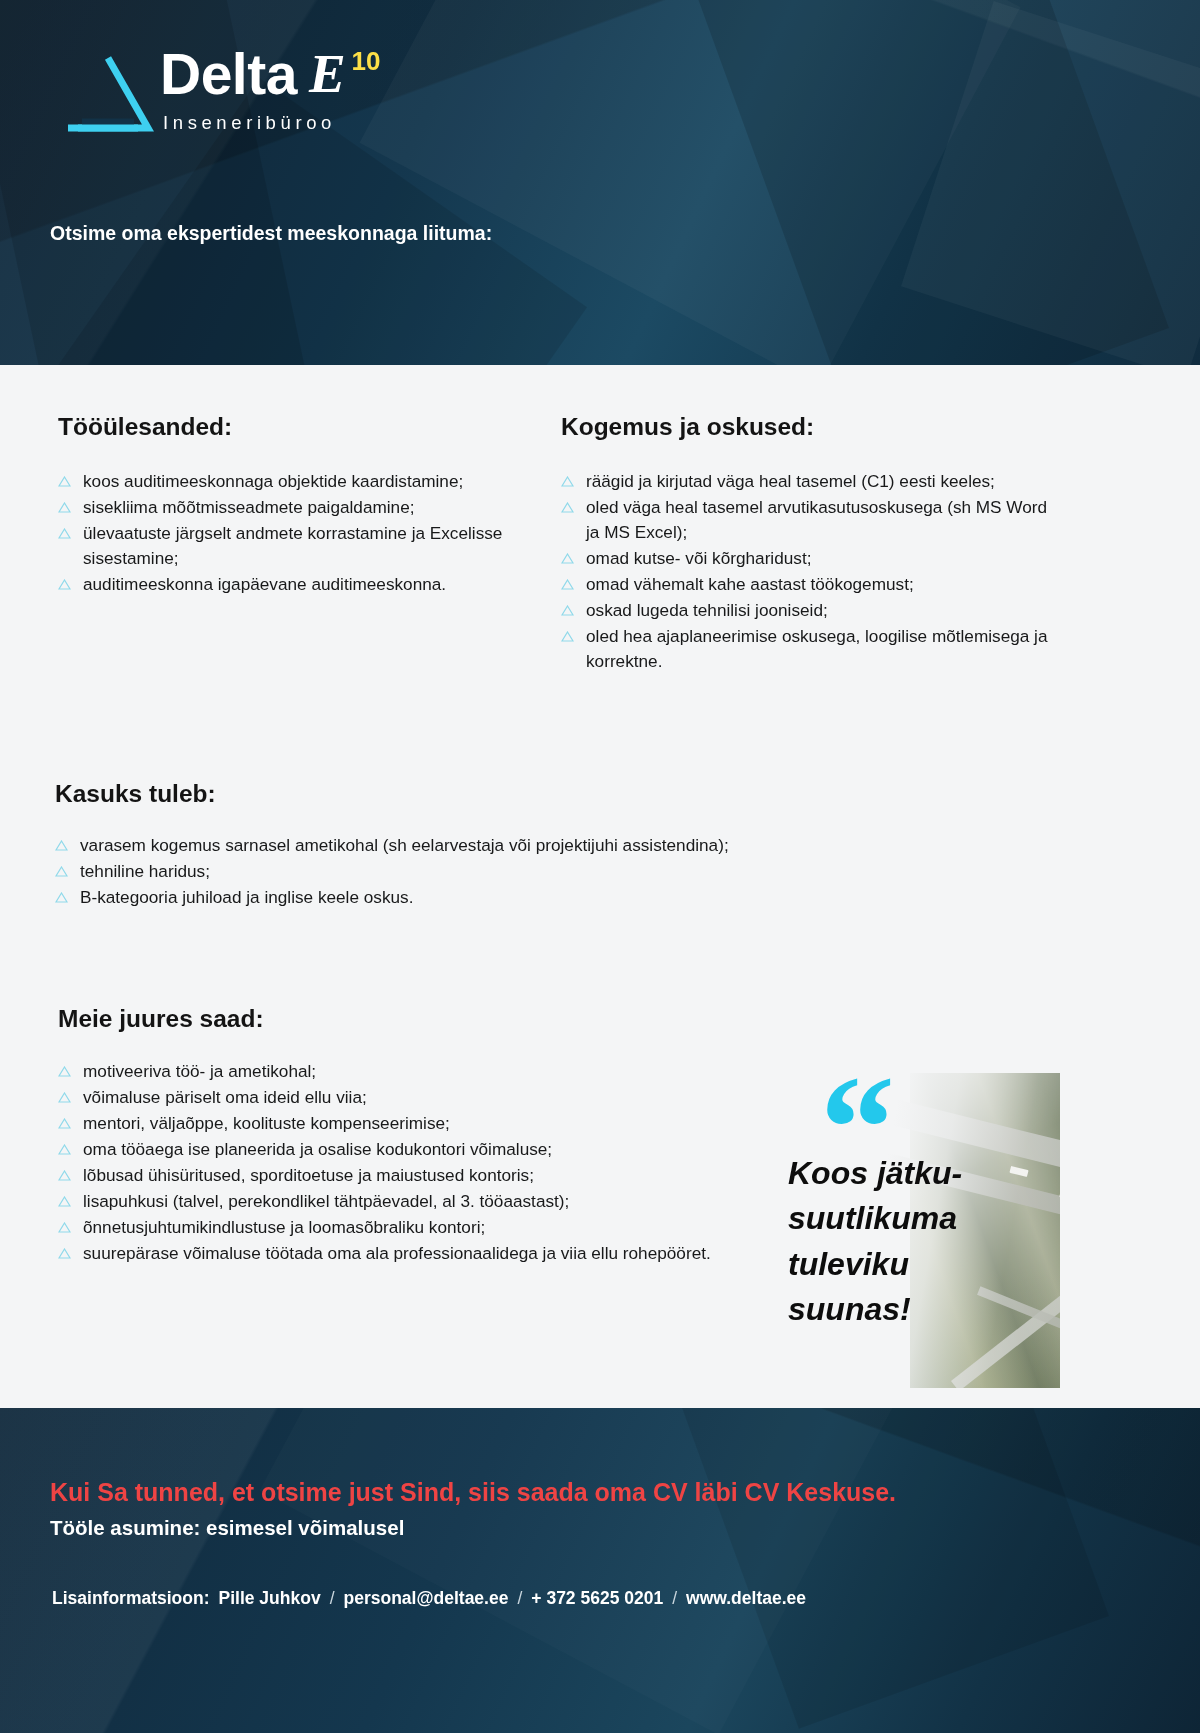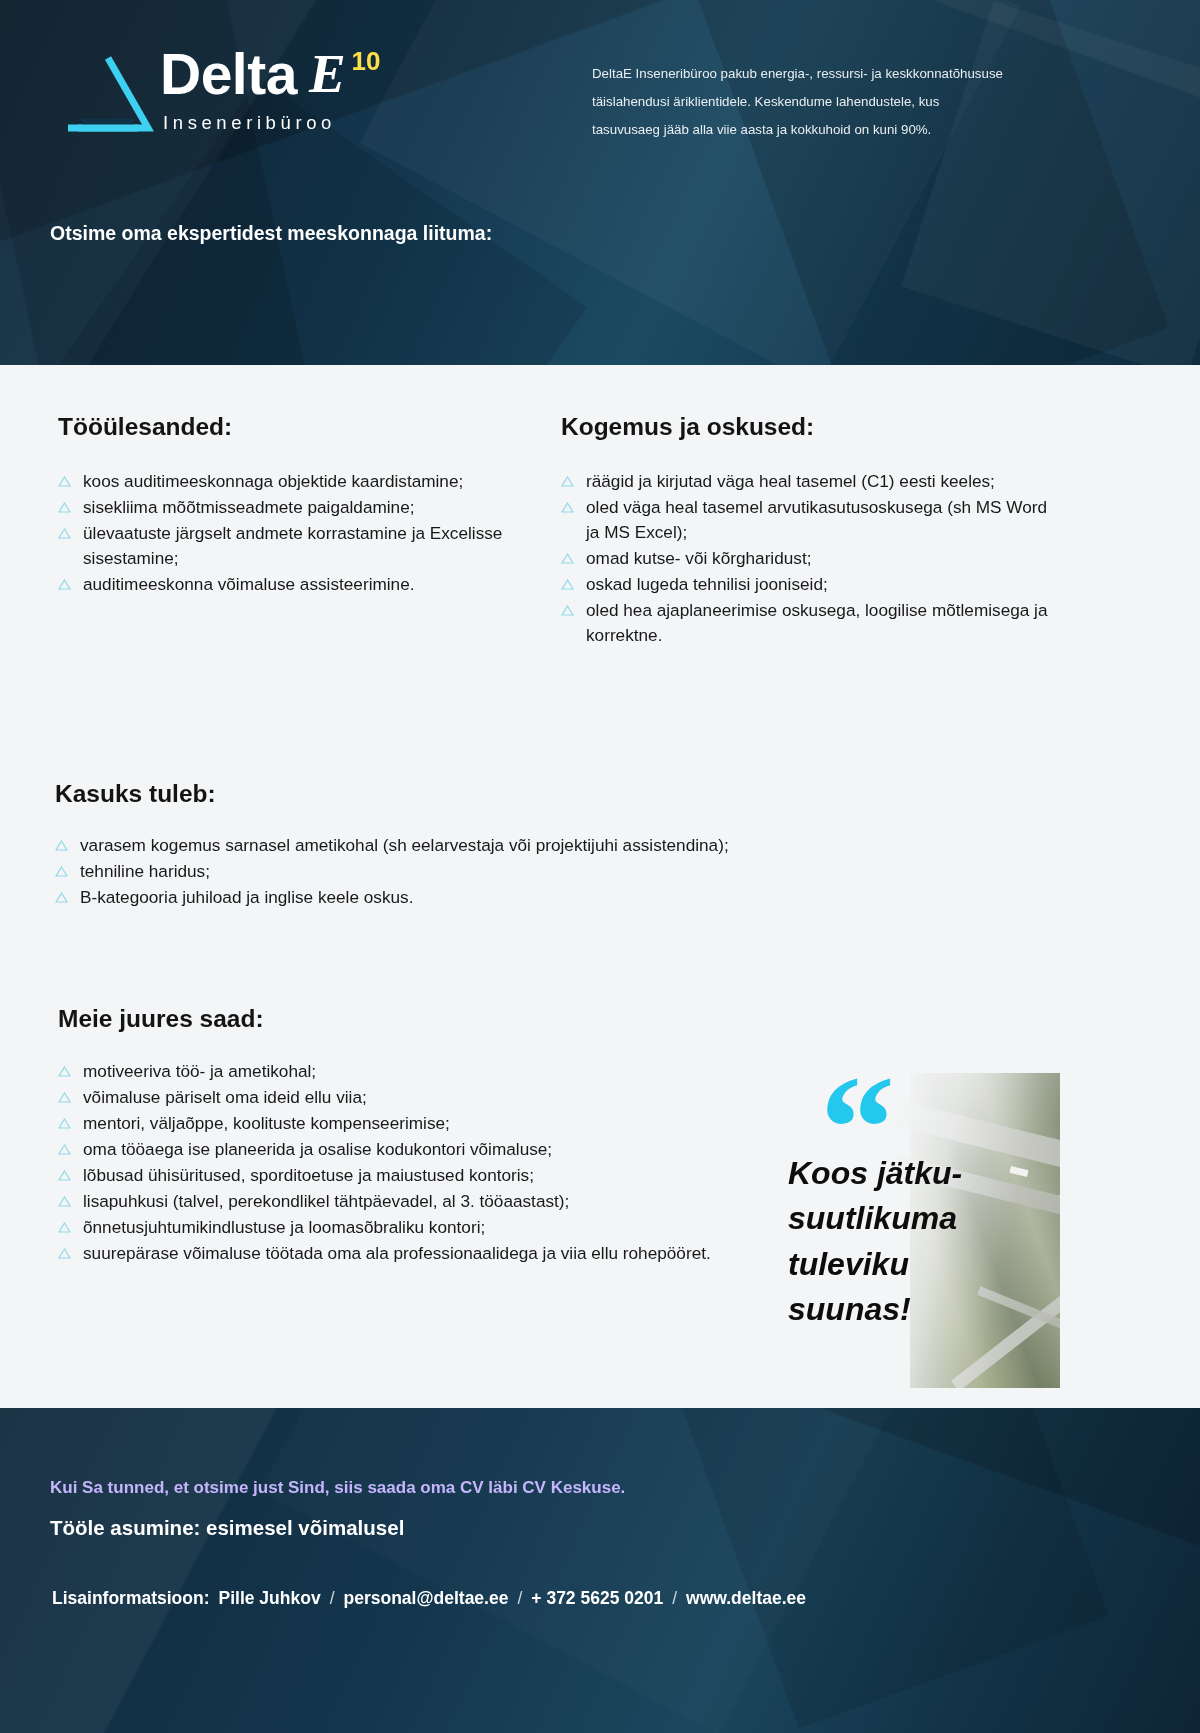--- a/index.html
+++ b/index.html
@@ -232,22 +232,22 @@
     inset: 0;
     background:
       linear-gradient(118deg, rgba(255,255,255,0.05) 0%, rgba(255,255,255,0.05) 20%, rgba(0,0,0,0) 20.3%),
       linear-gradient(200deg, rgba(0,0,0,0.16) 0%, rgba(0,0,0,0.16) 18%, rgba(0,0,0,0) 18.3%),
       linear-gradient(115deg, #10293c 0%, #14374e 38%, #1b465d 62%, #123246 82%, #0e2536 100%);
   }
   .footer-line1 {
     position: absolute;
     left: 50px;
     top: 70px;
-    color: #c4b5fd;
-    font-size: 17px;
+    color: #ef4444;
+    font-size: 25px;
     font-weight: bold;
   }
   .footer-line2 {
     position: absolute;
     left: 50px;
     top: 108px;
     color: #ffffff;
     font-size: 20.5px;
     font-weight: bold;
   }
@@ -284,21 +284,20 @@
     <div class="logo-text-wrap">
       <div class="logo-row">
         <span class="logo-delta">Delta</span>
         <span class="logo-e">E</span>
         <span class="logo-ten">10</span>
       </div>
       <div class="logo-sub">Inseneribüroo</div>
     </div>
   </div>
 
-  <div class="header-desc">DeltaE Inseneribüroo pakub energia-, ressursi- ja keskkonnatõhususe täislahendusi äriklientidele. Keskendume lahendustele, kus tasuvusaeg jääb alla viie aasta ja kokkuhoid on kuni 90%.</div>
   <div class="seeking">Otsime oma ekspertidest meeskonnaga liituma:</div>
 </div>
 
 <div class="content">
 
   <div class="col-left">
     <div class="sec-h">Tööülesanded:</div>
     <ul class="bullets" id="list-tasks">
         <li>
           <svg class="tri" viewBox="0 0 13 11">
@@ -315,21 +314,21 @@
         <li>
           <svg class="tri" viewBox="0 0 13 11">
             <path d="M6.5 1 L12 10 L1 10 Z" fill="none" stroke="#8fd9ea" stroke-width="1.2"></path>
           </svg>
           <span class="txt">ülevaatuste järgselt andmete korrastamine ja Excelisse sisestamine;</span>
         </li>
         <li>
           <svg class="tri" viewBox="0 0 13 11">
             <path d="M6.5 1 L12 10 L1 10 Z" fill="none" stroke="#8fd9ea" stroke-width="1.2"></path>
           </svg>
-          <span class="txt">auditimeeskonna võimaluse assisteerimine.</span>
+          <span class="txt">auditimeeskonna igapäevane auditimeeskonna.</span>
         </li>
       </ul>
   </div>
 
   <div class="col-right">
     <div class="sec-h">Kogemus ja oskused:</div>
     <ul class="bullets" id="list-skills">
         <li>
           <svg class="tri" viewBox="0 0 13 11">
             <path d="M6.5 1 L12 10 L1 10 Z" fill="none" stroke="#8fd9ea" stroke-width="1.2"></path>
@@ -340,20 +339,26 @@
           <svg class="tri" viewBox="0 0 13 11">
             <path d="M6.5 1 L12 10 L1 10 Z" fill="none" stroke="#8fd9ea" stroke-width="1.2"></path>
           </svg>
           <span class="txt">oled väga heal tasemel arvutikasutusoskusega (sh MS Word ja MS Excel);</span>
         </li>
         <li>
           <svg class="tri" viewBox="0 0 13 11">
             <path d="M6.5 1 L12 10 L1 10 Z" fill="none" stroke="#8fd9ea" stroke-width="1.2"></path>
           </svg>
           <span class="txt">omad kutse- või kõrgharidust;</span>
+        </li>
+        <li>
+          <svg class="tri" viewBox="0 0 13 11">
+            <path d="M6.5 1 L12 10 L1 10 Z" fill="none" stroke="#8fd9ea" stroke-width="1.2"></path>
+          </svg>
+          <span class="txt">omad vähemalt kahe aastast töökogemust;</span>
         </li>
         <li>
           <svg class="tri" viewBox="0 0 13 11">
             <path d="M6.5 1 L12 10 L1 10 Z" fill="none" stroke="#8fd9ea" stroke-width="1.2"></path>
           </svg>
           <span class="txt">oskad lugeda tehnilisi jooniseid;</span>
         </li>
         <li>
           <svg class="tri" viewBox="0 0 13 11">
             <path d="M6.5 1 L12 10 L1 10 Z" fill="none" stroke="#8fd9ea" stroke-width="1.2"></path>

